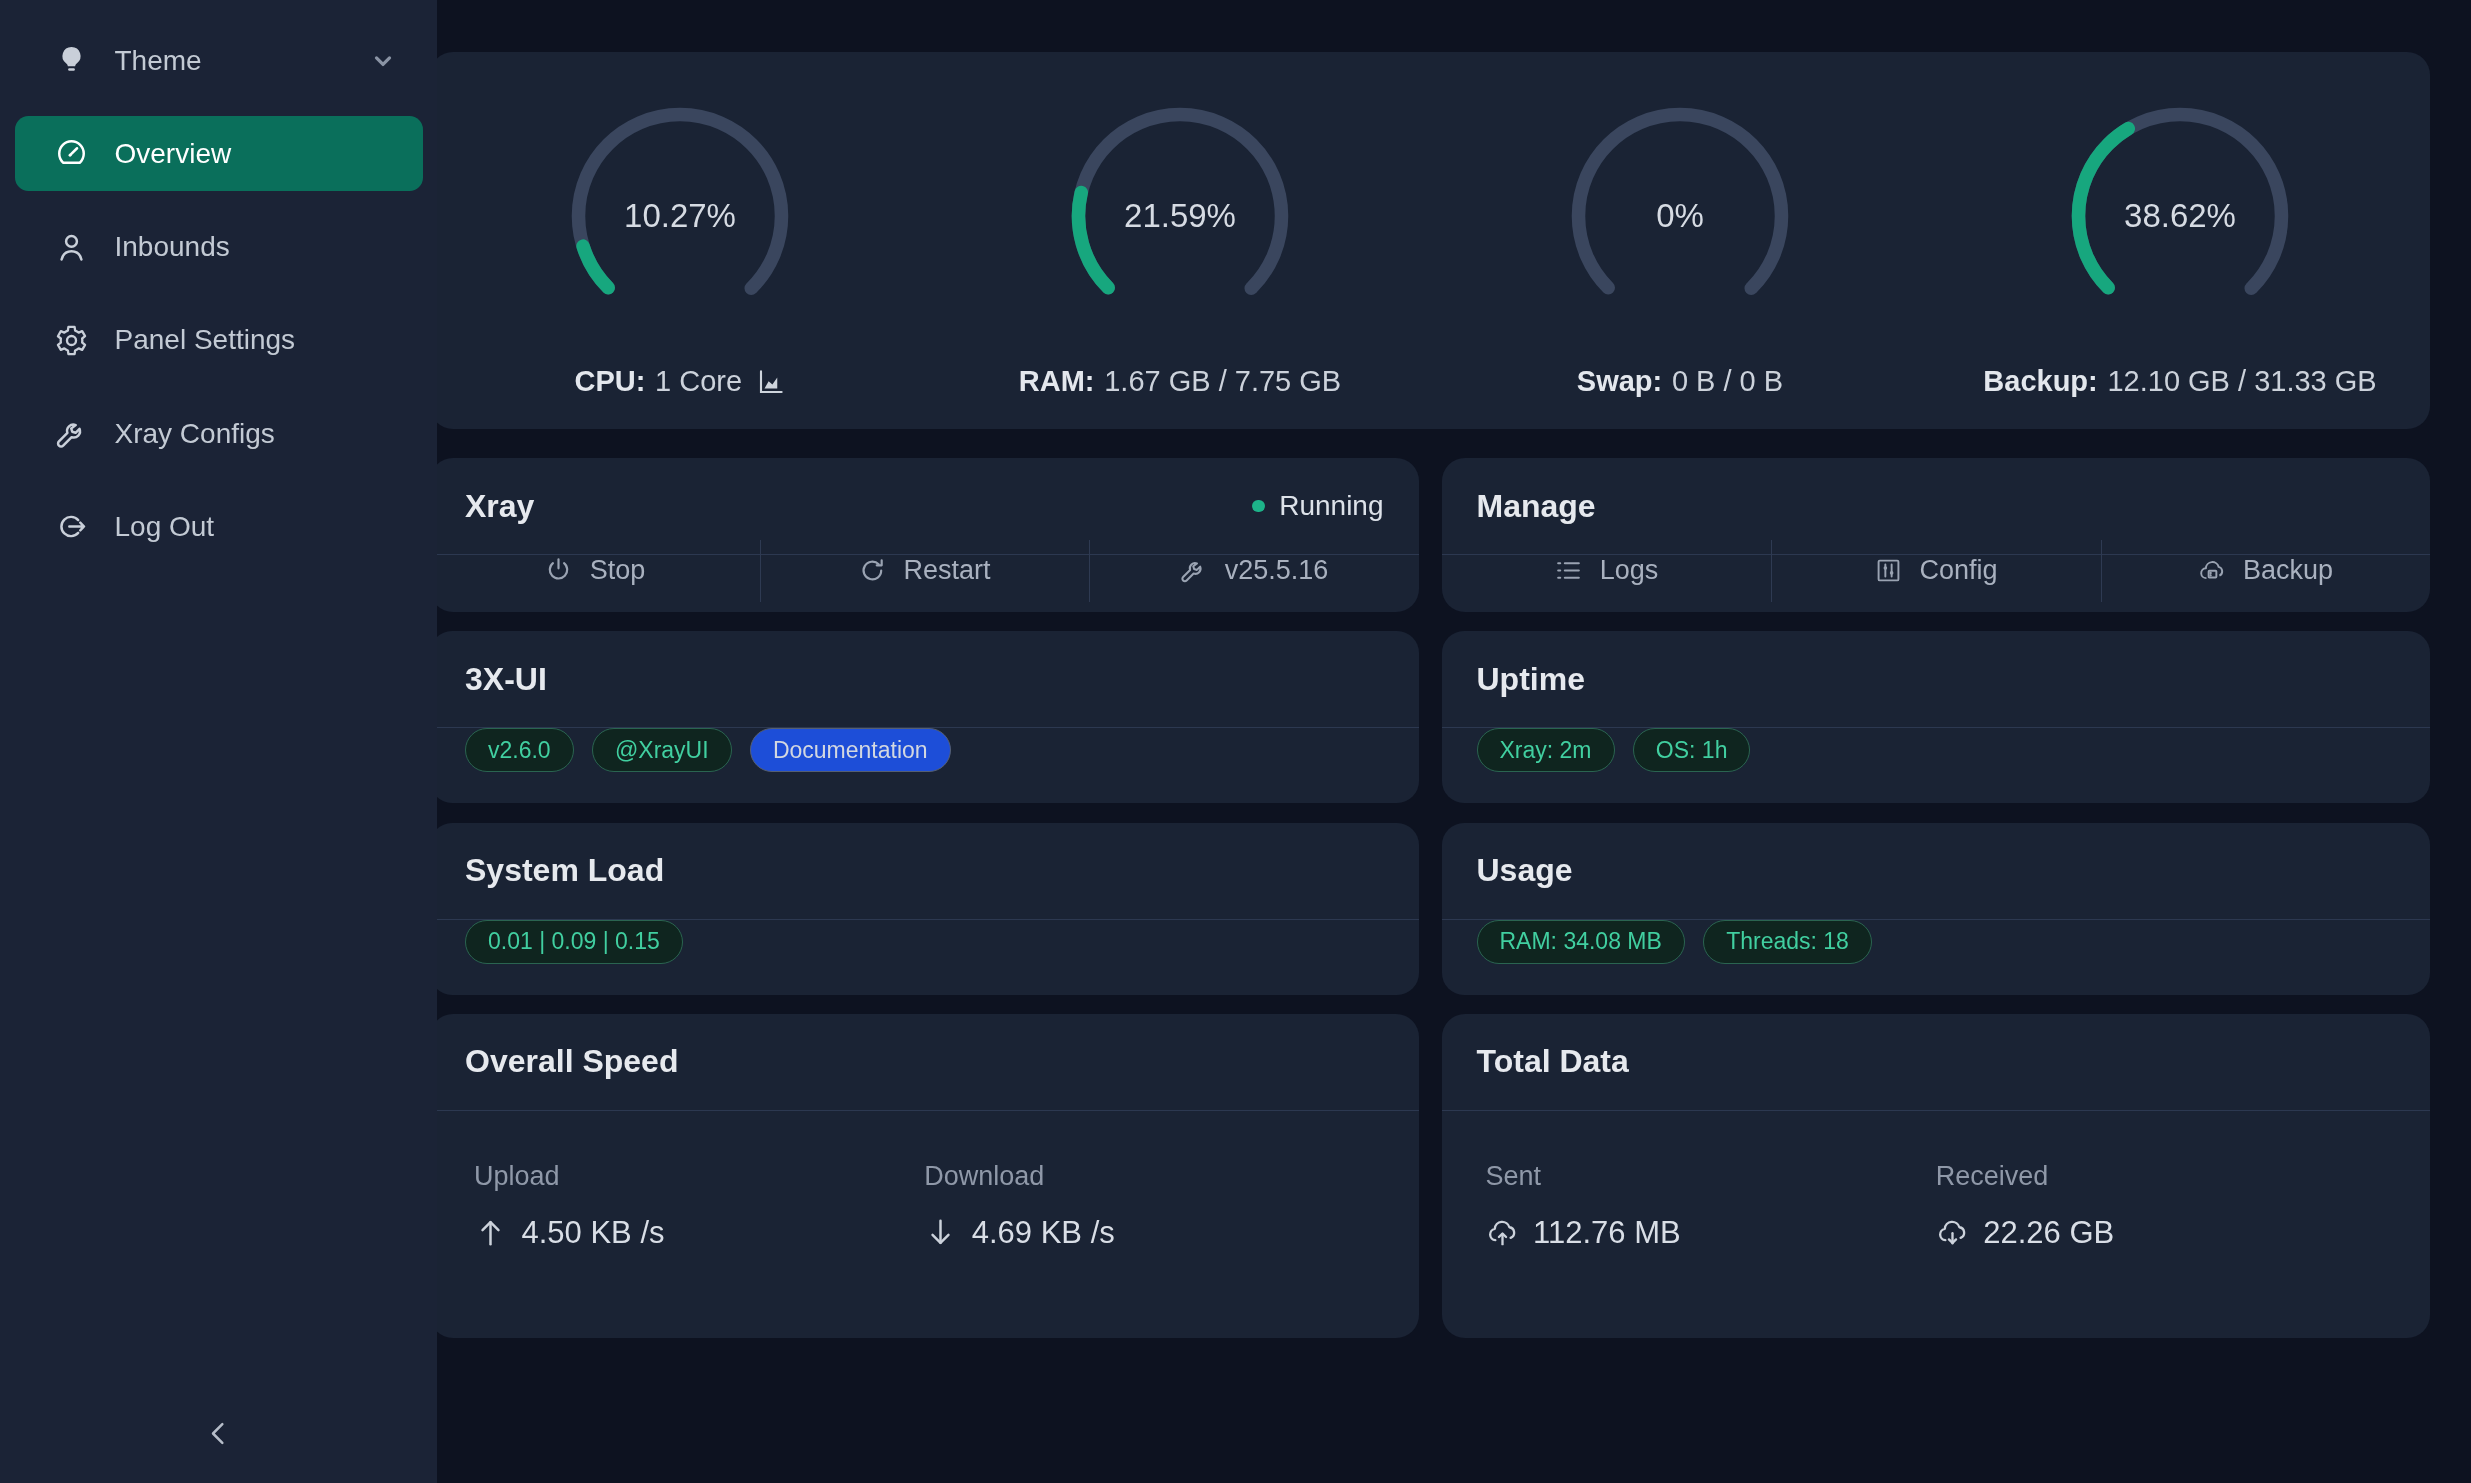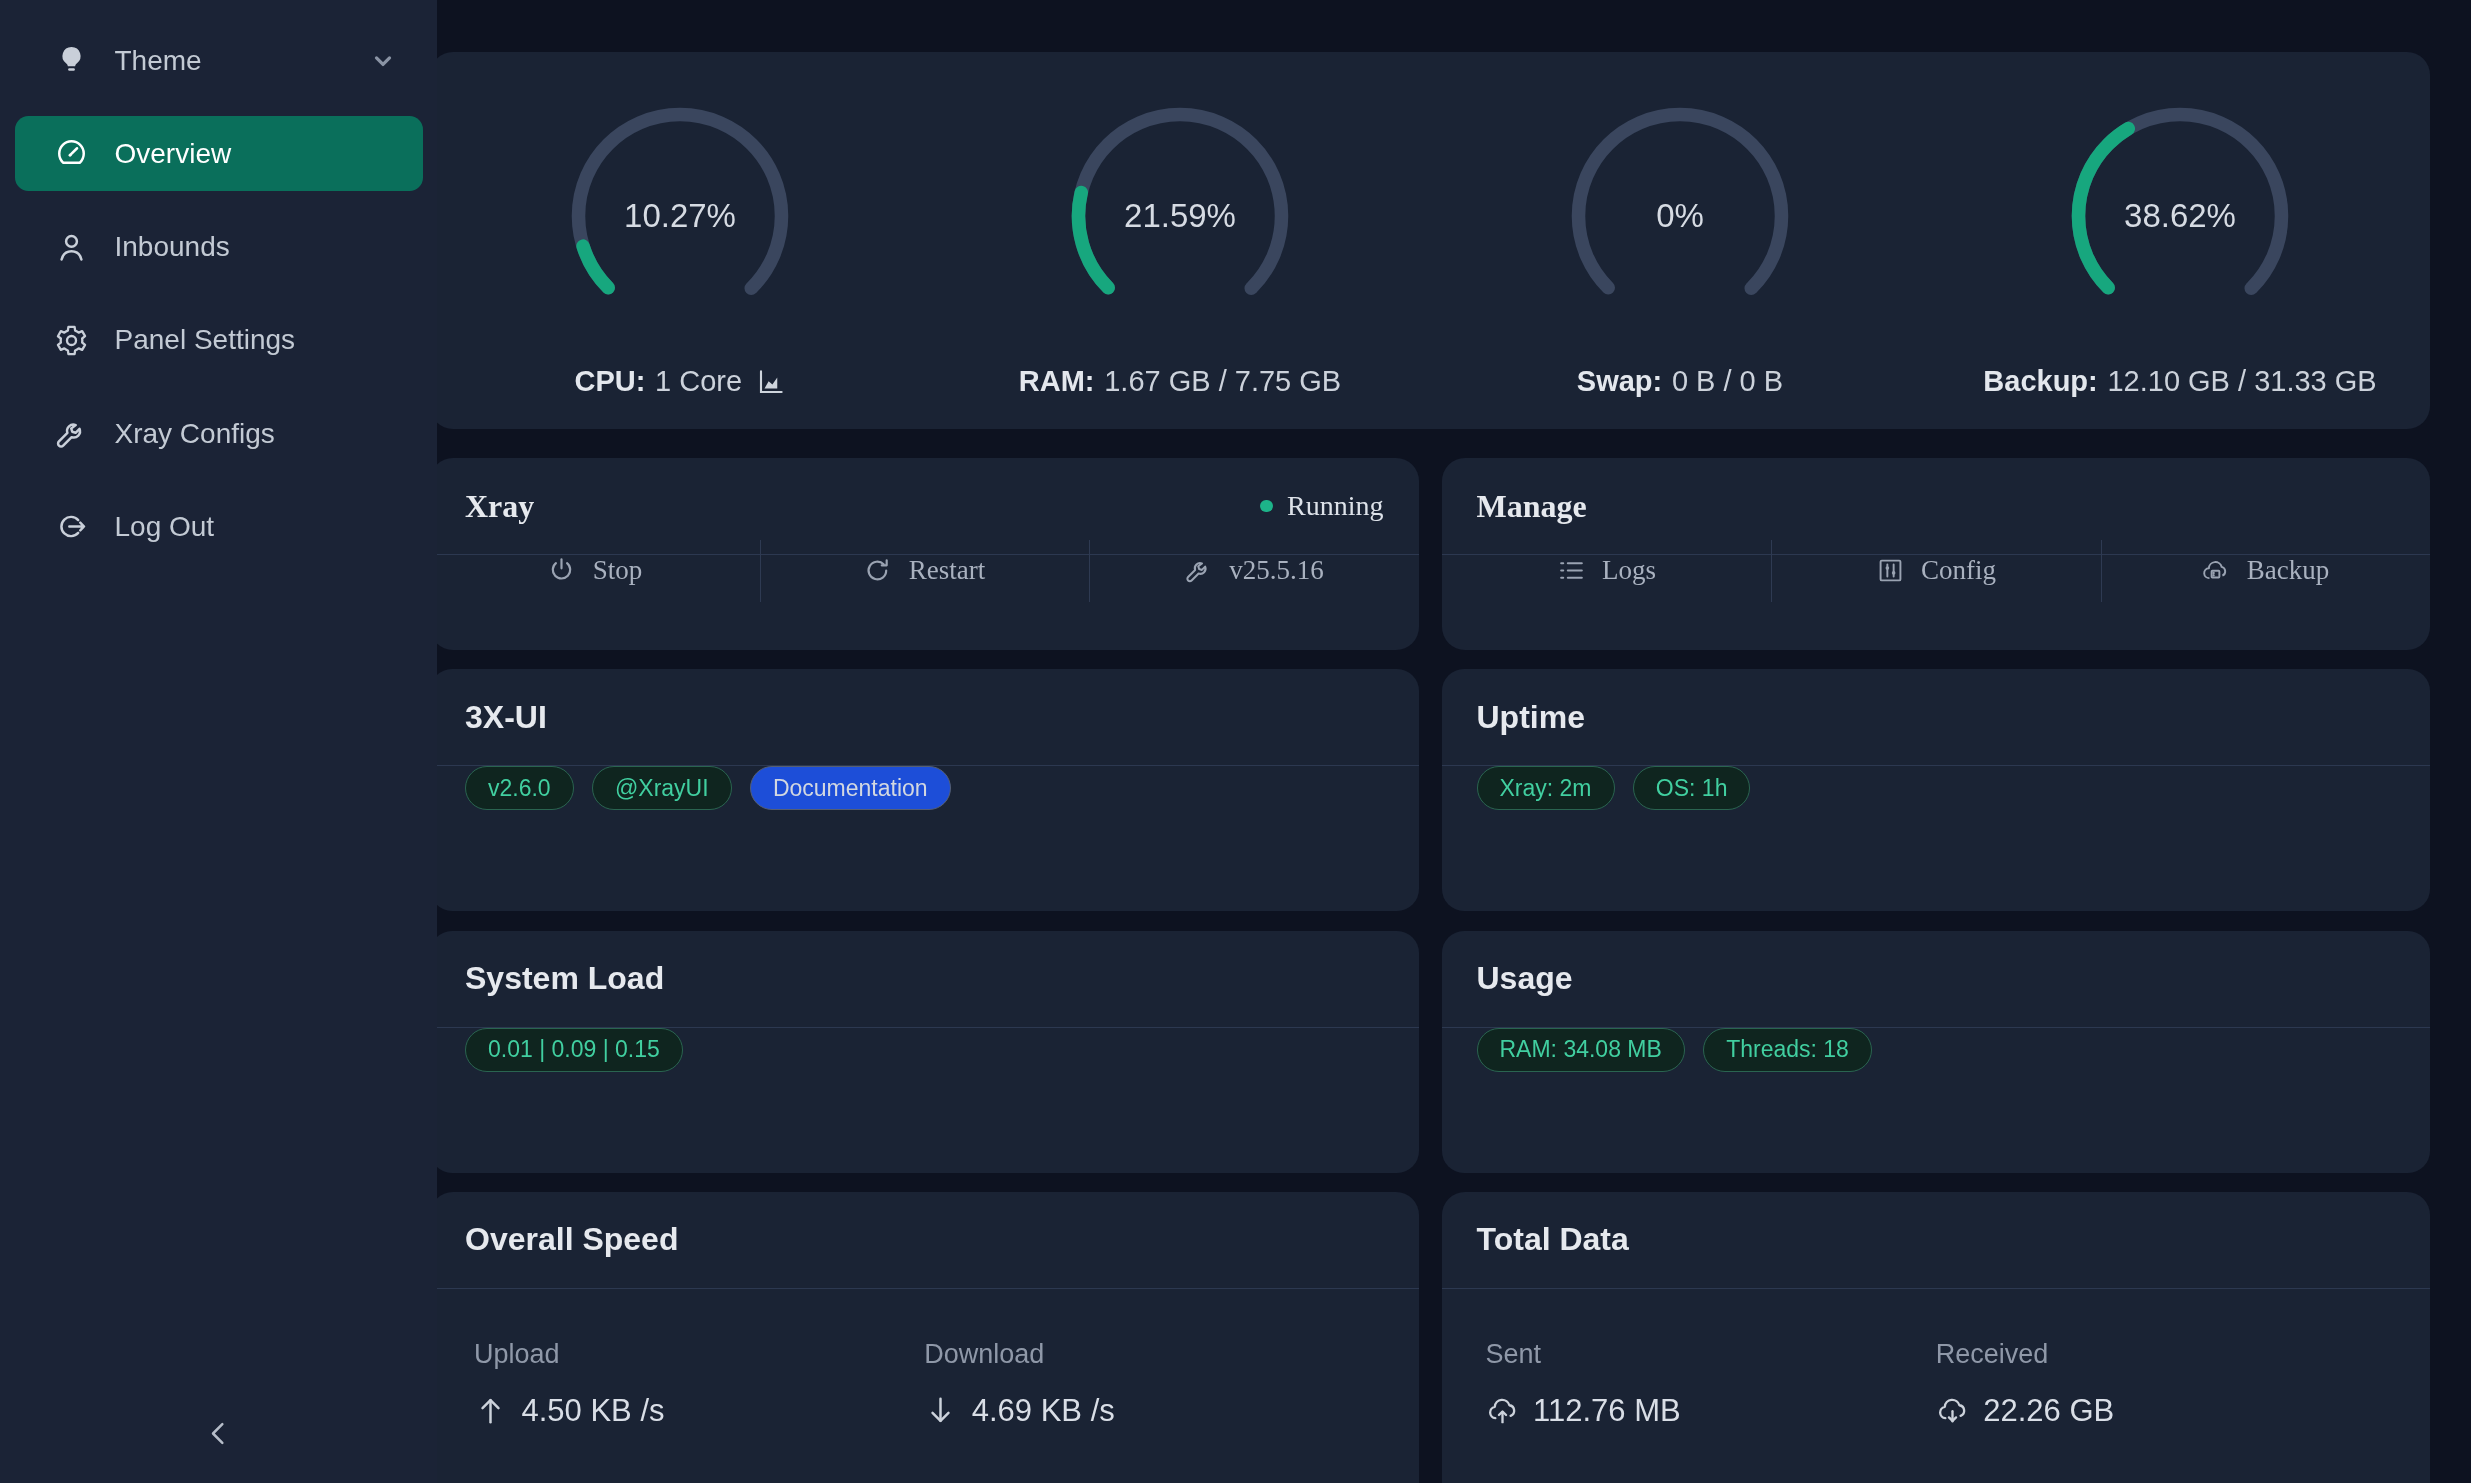--- a/index.html
+++ b/index.html
@@ -42,22 +42,22 @@
     font-size:33px; color:#d6dbe3;
   }
   .gauge-track { stroke:var(--gauge_track,#3a465e); }
   .gauge-progress { stroke:var(--accent,#17a77e); }
   .gauge-label { margin-top:33px; font-size:29px; color:#ccd2db; display:flex; align-items:center; }
   .gauge-label b { font-weight:700; color:#e3e7ed; margin-right:9.7px; }
   .chart-ico { width:30px; height:30px; margin-left:13.5px; color:#ced4dc; cursor:pointer; }
   
   .row { display:flex; gap:23px; margin-bottom:19.3px; }
   .row .card { flex:1; min-width:0; }
-  .card-sm { height:192px;font-family:Liberation Serif, serif; }
-  .card-md { height:242px;border-radius:22px; }
+  .card-sm { height:154px; }
+  .card-md { height:172px;border-radius:22px; }
   .card-lg { height:324px; }
   .card-header {
     height:97px; display:flex; align-items:center; justify-content:space-between;
     padding:0 35px; border-bottom:1px solid #2c3850;
   }
   .card-title { font-size:32px; font-weight:600; color:#e6e9ee; }
   .status-badge { display:flex; align-items:center; gap:14.5px; font-size:28px; color:#dde2e9; }
   .status-dot { width:12.6px; height:12.6px; border-radius:50%; background:var(--running_dot,#1db389); }
   .actions { display:flex; height:105px; align-items:flex-start; }
   .action-btn {

